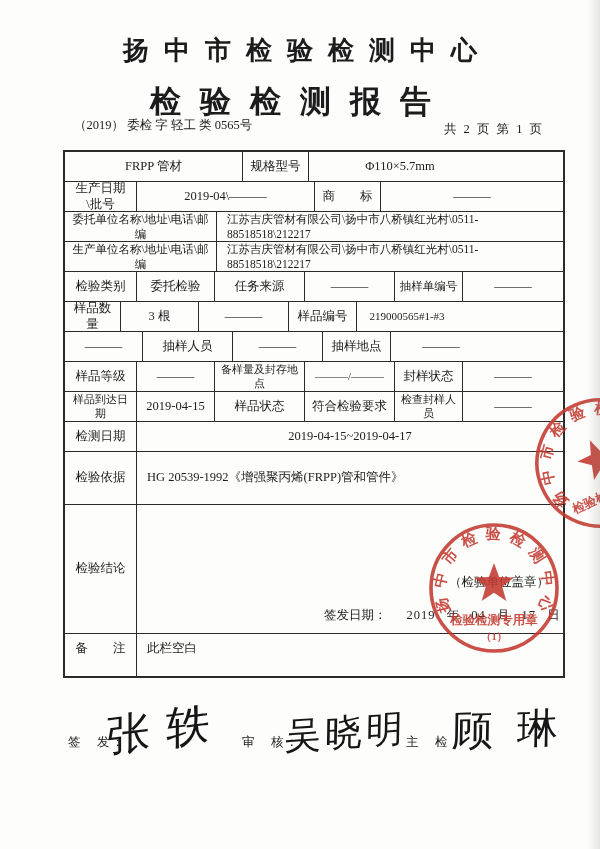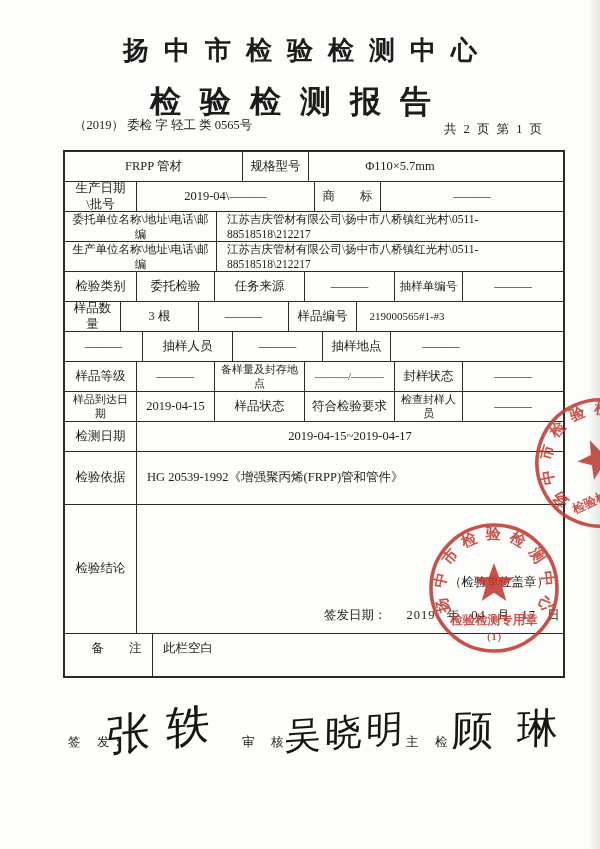--- a/index.html
+++ b/index.html
@@ -9,21 +9,21 @@
         background:linear-gradient(to right,rgba(110,110,110,0),rgba(110,110,110,.16));}
   .org-title{position:absolute;top:33px;left:0;width:100%;text-align:center;
         font-size:26px;font-weight:bold;letter-spacing:15px;padding-left:15px;box-sizing:border-box;}
   .report-title{position:absolute;top:81px;left:0;width:100%;text-align:center;
         font-size:31px;font-weight:bold;letter-spacing:19px;box-sizing:border-box;}
   .ref-line{position:absolute;top:117px;left:74px;font-size:12.5px;}
   .page-info{position:absolute;top:121px;right:56px;font-size:12.5px;letter-spacing:2px;}
 
   .tbl{position:absolute;left:63px;top:150px;width:502px;border:2px solid #2b2b2b;box-sizing:border-box;}
   .tr{display:flex;border-bottom:1px solid #2b2b2b;}
-  .tr:last-child{border-bottom:none;padding-left:16px;}
+  .tr:last-child{border-bottom:none;}
   .td{flex:none;box-sizing:border-box;border-right:1px solid #2b2b2b;
       display:flex;align-items:center;justify-content:center;
       font-size:12.5px;text-align:center;padding:1px 3px;line-height:1.25;}
   .td:last-child{border-right:none;}
   .td.left{justify-content:flex-start;text-align:left;padding-left:10px;}
   .td.small{font-size:11.5px;}
   .td.tiny{font-size:11px;}
   .h29{height:29px;} .h52{height:52px;} .h128{height:128px;} .h42{height:42px;}
   .top-align{align-items:flex-start;padding-top:7px;}
 

